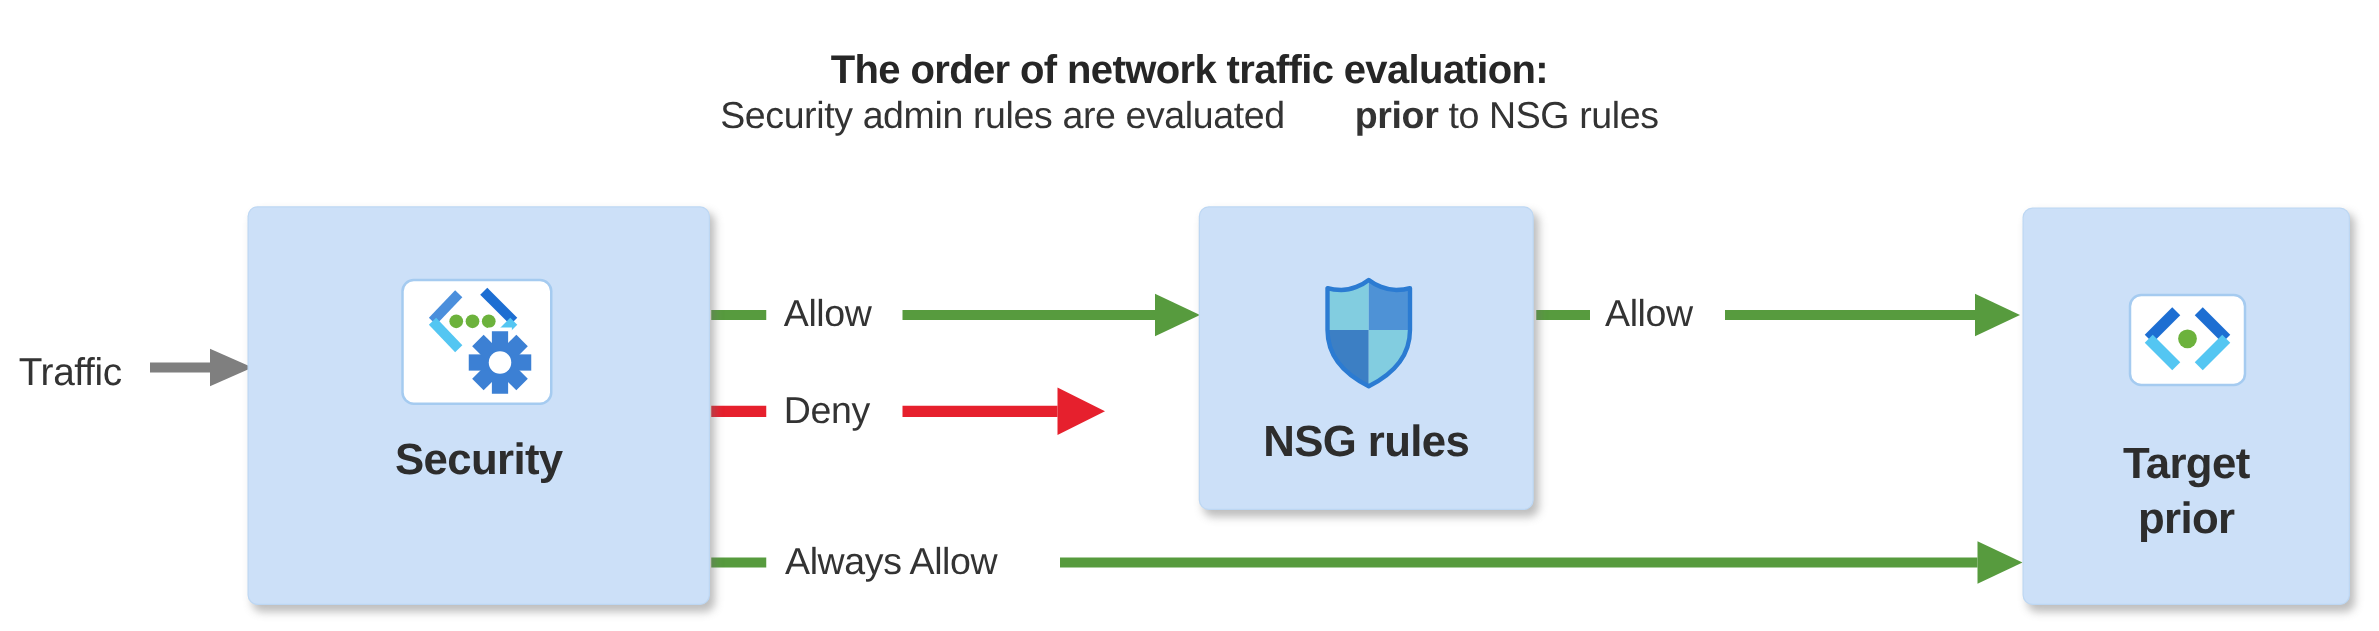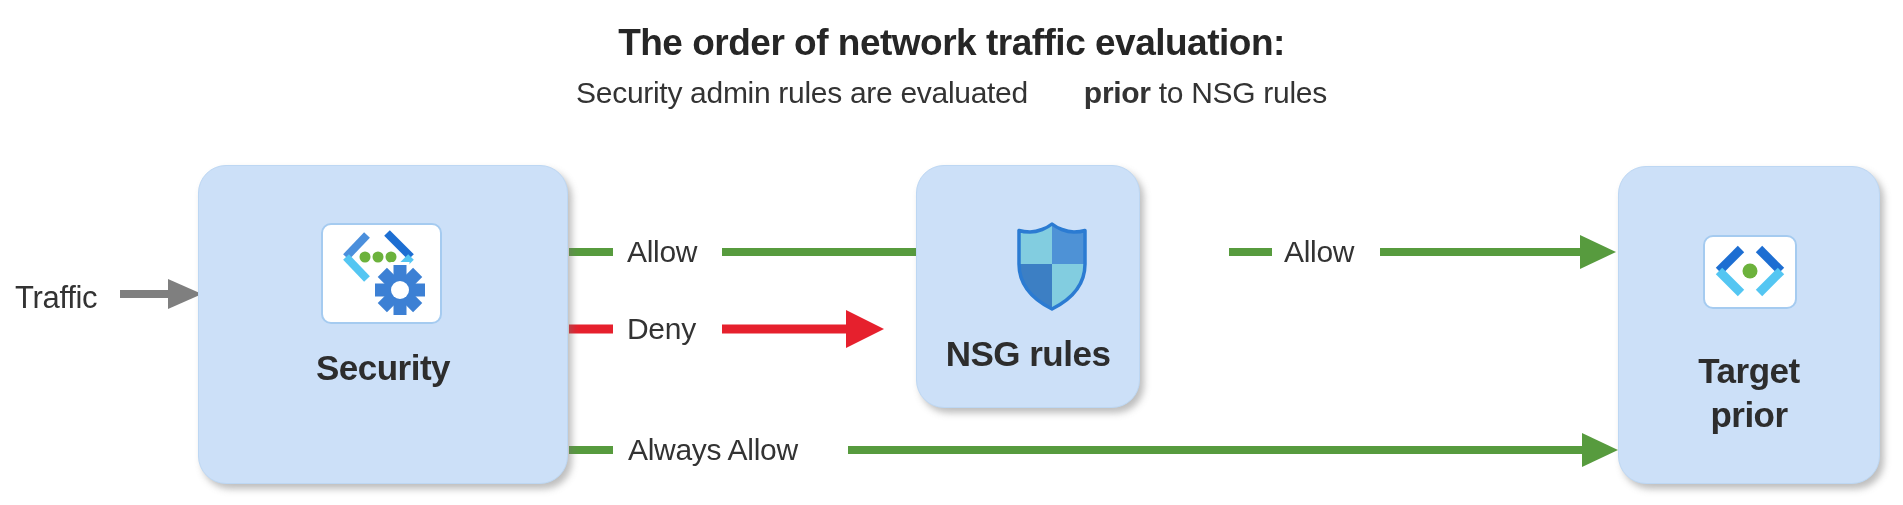--- a/index.html
+++ b/index.html
@@ -7,33 +7,33 @@
     --box_fill:#cce0f8; --box_border:#bdd7f3; --tile_border:#a5cbf0;
     --label_text:#2d2d2d; --bracket_blue:#1d6ed2; --bracket_blue_light:#4b8fdc;
     --bracket_cyan:#54c6f2; --dot_green:#6cb23c; --gear_blue:#3c80d4;
     --shield_border:#2b7bd2; --shield_tl:#82cde0; --shield_tr:#4e92d6;
     --shield_bl:#3c7fc4; --shield_br:#82cde0;
   }
   *{margin:0;padding:0;box-sizing:border-box;}
   body{background:#ffffff;font-family:"Liberation Sans","DejaVu Sans",sans-serif;}
   .canvas{position:relative;width:1903px;height:505px;background:#fff;overflow:hidden;}
 
-  .title{position:absolute;top:22px;left:0;width:100%;text-align:center;
-         font-size:37px;font-weight:700;color:#262626;letter-spacing:-0.5px;}
+  .title{position:absolute;top:37px;left:0;width:100%;text-align:center;
+         font-size:32px;font-weight:700;color:#262626;letter-spacing:-0.5px;}
   .subtitle{position:absolute;top:76px;left:0;width:100%;text-align:center;
          font-size:30px;font-weight:400;color:#333;letter-spacing:-0.3px;}
   .subtitle b{font-weight:700;margin-left:48px;}
 
   .floating-label{position:absolute;transform:translateY(-50%);font-size:30px;
          color:#333;white-space:nowrap;letter-spacing:-0.3px;}
 
   .arrows{position:absolute;left:0;top:0;}
 
   .node{position:absolute;background:var(--box_fill);border:1px solid var(--box_border);
-        border-radius:28px;box-shadow:4px 5px 7px rgba(110,110,110,0.45);padding-left:24px;}
+        border-radius:8px;box-shadow:4px 5px 7px rgba(110,110,110,0.45);padding-left:24px;}
   .node-label{position:absolute;left:0;width:100%;text-align:center;
         font-size:35px;font-weight:700;color:var(--label_text);line-height:44px;letter-spacing:-0.5px;}
   .tile{position:absolute;background:#ffffff;border:2px solid var(--tile_border);
         border-radius:10px;display:flex;align-items:center;justify-content:center;}
   .tile svg{display:block;}
 </style>
 </head>
 <body>
 
 <div class="canvas">
@@ -110,21 +110,21 @@
           </g>
           <circle r="9" fill="#ffffff"></circle>
         </g>
       </svg>
     </div>
     <div class="node-label" style="top:180px;">
       <div>Security</div>
     </div>
   </div>
 
-  <div class="node" style="left:916px;top:165px;width:224px;height:243px;text-decoration:underline;">
+  <div class="node" style="left:959px;top:165px;width:268px;height:243px;text-decoration:underline;">
     <svg style="position:absolute;left:97px;top:54px;" width="76" height="92" viewBox="0 0 76 92">
       <defs>
         <clipPath id="shieldClip">
           <path d="M38,4 C33,8 24,12 16,12 C12,12 8,11.5 5,10.5 L5,44 C5,66 20,80 38,89 C56,80 71,66 71,44 L71,10.5 C68,11.5 64,12 60,12 C52,12 43,8 38,4 Z"></path>
         </clipPath>
       </defs>
       <g clip-path="url(#shieldClip)">
         <rect x="0" y="0" width="38" height="44" style="fill:var(--shield_tl)"></rect>
         <rect x="38" y="0" width="38" height="44" style="fill:var(--shield_tr)"></rect>
         <rect x="0" y="44" width="38" height="48" style="fill:var(--shield_bl)"></rect>

